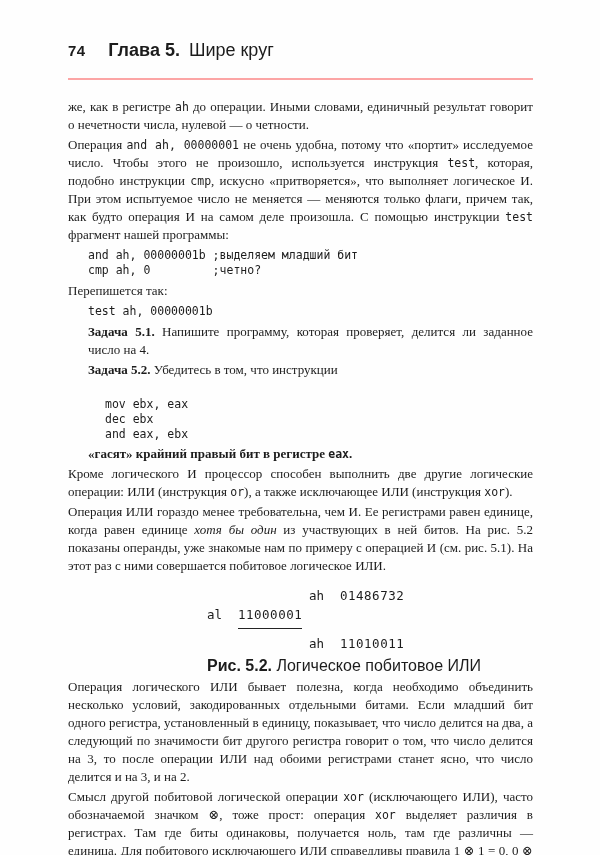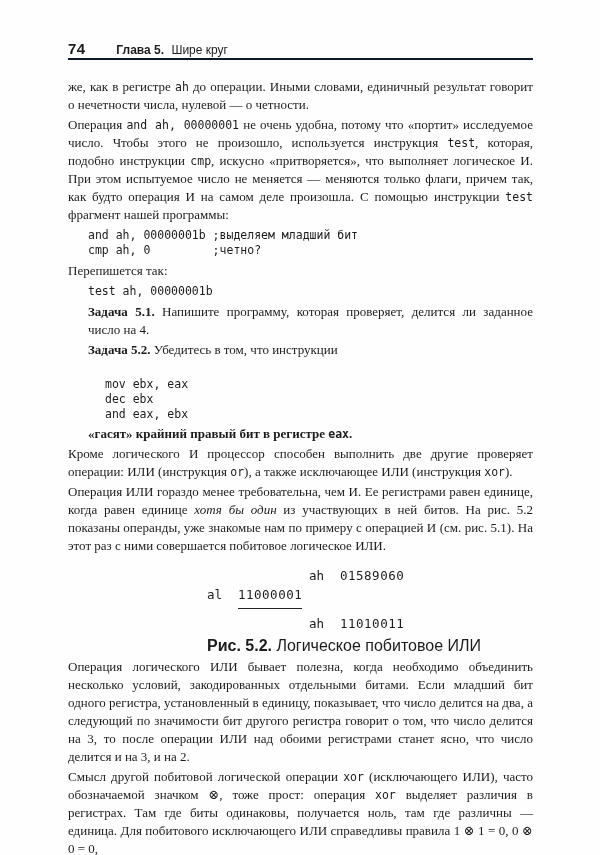--- a/index.html
+++ b/index.html
@@ -13,25 +13,25 @@
   .page {
     width: 600px; height: 855px;
     background: #fefefe;
     padding: 40px 67px 0 68px;
     overflow: hidden;
   }
   
   .header {
     display: flex; align-items: baseline;
     font-family: "Liberation Sans", "DejaVu Sans", sans-serif;
-    border-bottom: 2px solid #0f172a;
-    padding-bottom: 1px;
+    border-bottom: 2px solid #fca5a5;
+    padding-bottom: 17px;
   }
   .page-num { font-weight: bold; font-size: 15px; letter-spacing: .3px; }
-  .chapter { margin-left: 31px; font-size: 12px; }
+  .chapter { margin-left: 23px; font-size: 18px; }
   .chapter-label { font-weight: bold; }
   .chapter-title { font-weight: normal; margin-left: 4px; }
 
   
   .content { margin-top: 18px; font-size: 13px; line-height: 18px; text-align: justify; }
   p.para { margin-top: 2px; }
   .seg-mono {
     font-family: "DejaVu Sans Mono", "Liberation Mono", monospace;
     font-size: 11.5px;
   }
@@ -98,29 +98,29 @@
     <p class="para task"><span class="seg-b">Задача 5.1.</span><span> Напишите программу, которая проверяет, делится ли заданное число на 4.</span></p>
 
     <p class="para task"><span class="seg-b">Задача 5.2.</span><span> Убедитесь в том, что инструкции</span></p>
 
     <pre class="code task-code">mov ebx, eax
 dec ebx
 and eax, ebx</pre>
 
     <p class="para task-end"><span>«гасят» крайний правый бит в регистре </span><span class="seg-mono">eax</span><span>.</span></p>
 
-    <p class="para space-above"><span>Кроме логического И процессор способен выполнить две другие проверяет операции: ИЛИ (инструкция </span><span class="seg-mono">or</span><span>), а также исключающее ИЛИ (инструкция </span><span class="seg-mono">xor</span><span>).</span></p>
+    <p class="para space-above"><span>Кроме логического И процессор способен выполнить две другие логические операции: ИЛИ (инструкция </span><span class="seg-mono">or</span><span>), а также исключающее ИЛИ (инструкция </span><span class="seg-mono">xor</span><span>).</span></p>
 
     <p class="para"><span>Операция ИЛИ гораздо менее требовательна, чем И. Ее регистрами равен единице, когда равен единице </span><span class="seg-i">хотя бы один</span><span> из участвующих в ней битов. На рис. 5.2 показаны операнды, уже знакомые нам по примеру с операцией И (см. рис. 5.1). На этот раз с ними совершается побитовое логическое ИЛИ.</span></p>
 
     <div class="figure">
       <div class="fig-row">
         <span class="fig-op"></span>
         <span class="fig-reg">ah</span>
-        <span class="fig-bits">01589060</span>
+        <span class="fig-bits">01486732</span>
       </div>
       <div class="fig-row underlined">
         <span class="fig-reg">al</span>
         <span class="fig-bits">11000001</span>
       </div>
       <div class="fig-row result">
         <span class="fig-op"></span>
         <span class="fig-reg">ah</span>
         <span class="fig-bits">11010011</span>
       </div>

